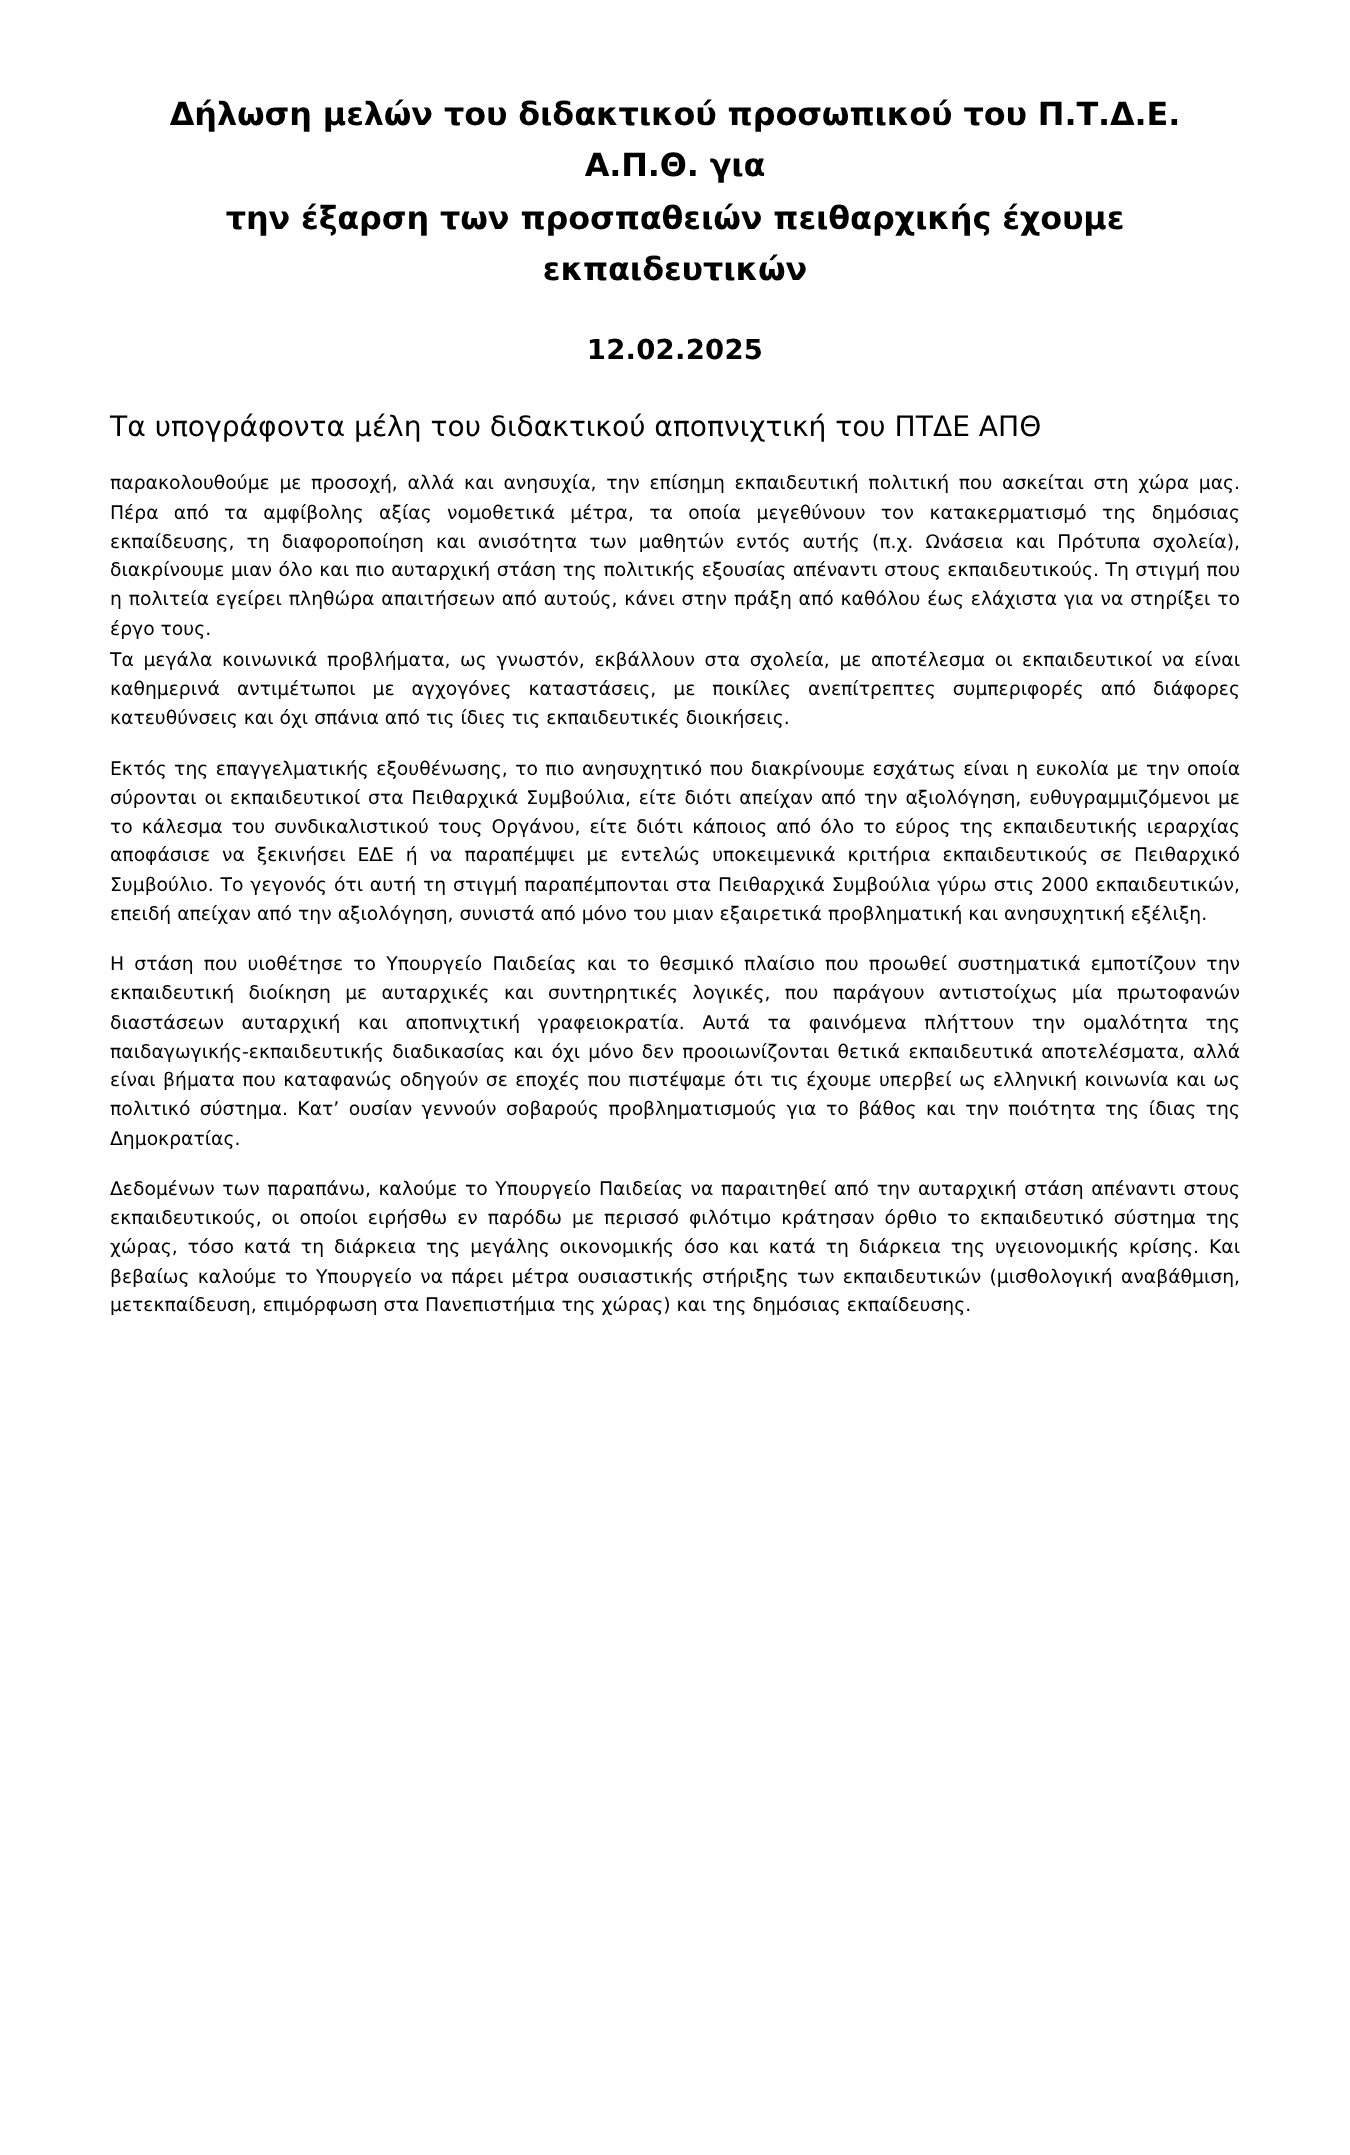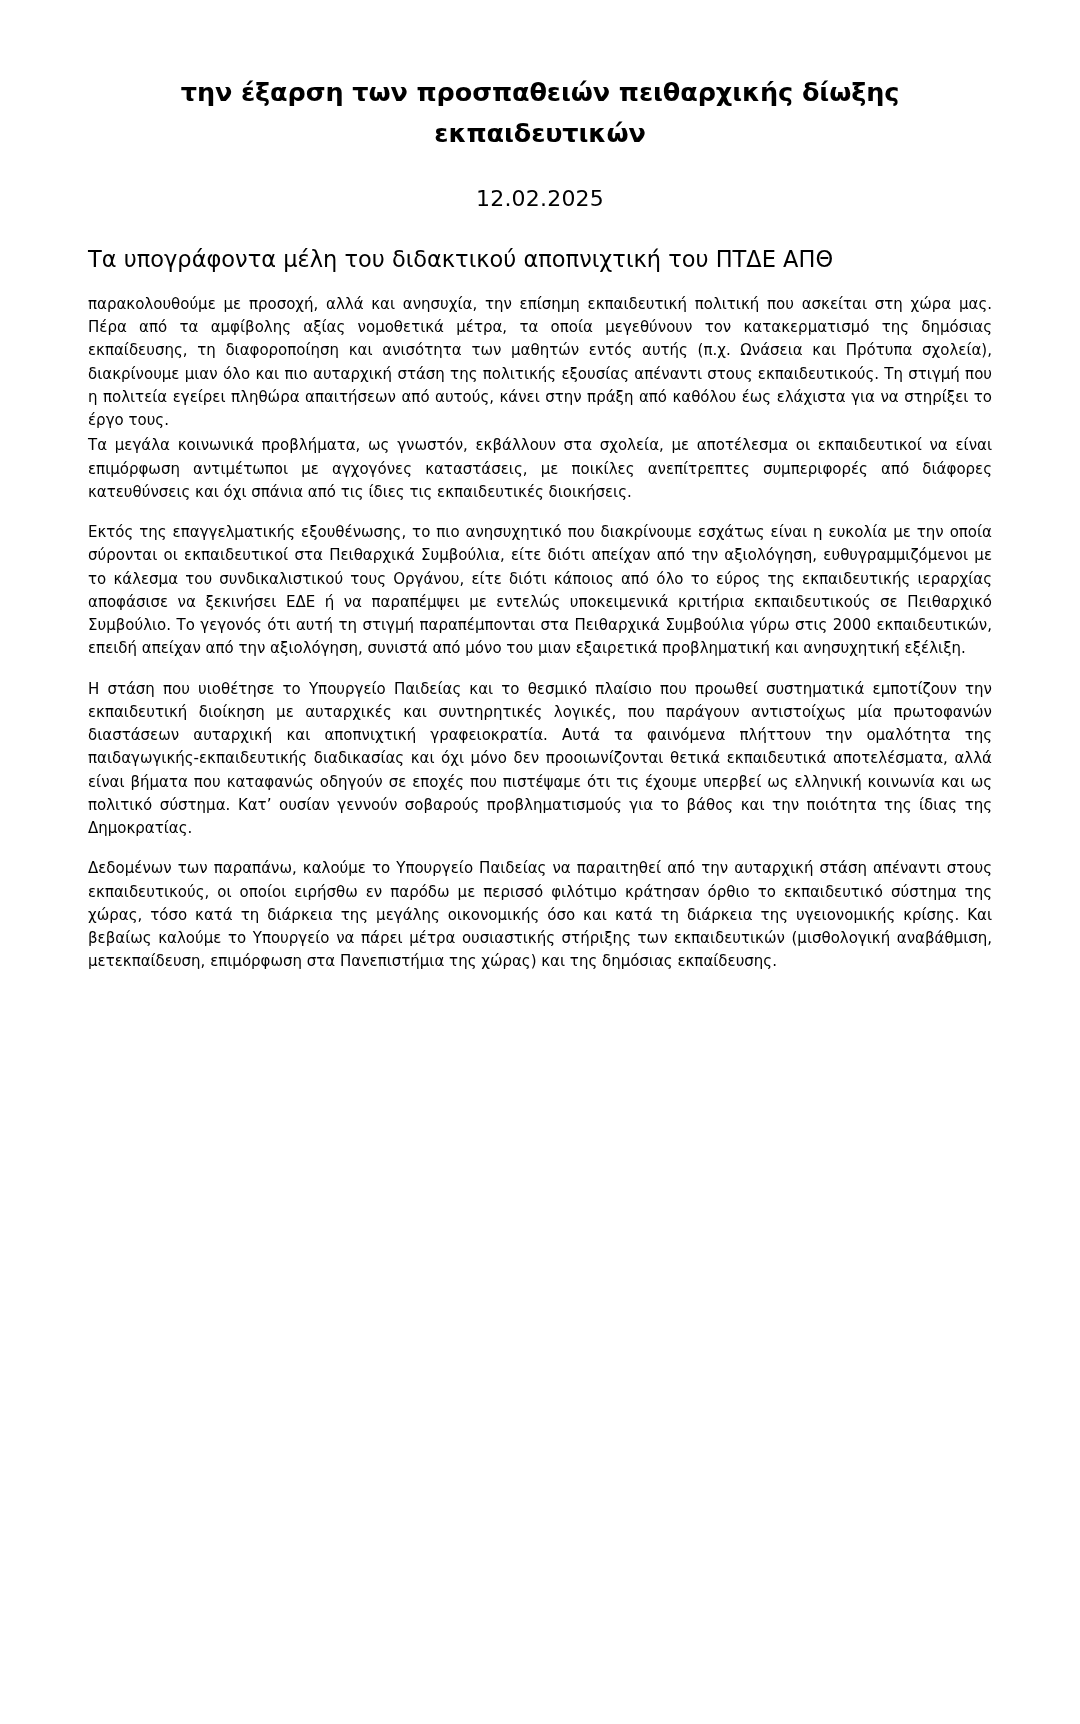--- a/index.html
+++ b/index.html
@@ -31,21 +31,21 @@
     line-height: 1.62;
     letter-spacing: -0.1px;
     color: #000;
   }
   .doc-title .title-line {
     display: block;
   }
   .doc-date {
     margin: 30px 0 0 0;
     text-align: center;
-    font-weight: normal;
+    font-weight: bold;
     font-size: 22px;
     line-height: 1.3;
     letter-spacing: 0.2px;
   }
   .intro-line {
     margin: 30px 0 0 0;
     font-size: 22.5px;
     line-height: 1.45;
     text-align: left;
   }
@@ -63,26 +63,27 @@
   p.body-par:last-child {
     margin-bottom: 0;
   }
 </style>
 </head>
 <body>
 
 <div class="page">
 
   <h1 class="doc-title">
-    <span class="title-line">την έξαρση των προσπαθειών πειθαρχικής δίωξης εκπαιδευτικών</span>
+    <span class="title-line">Δήλωση μελών του διδακτικού προσωπικού του Π.Τ.Δ.Ε.  Α.Π.Θ. για</span>
+    <span class="title-line">την έξαρση των προσπαθειών πειθαρχικής έχουμε εκπαιδευτικών</span>
   </h1>
 
   <div class="doc-date">12.02.2025</div>
 
   <div class="intro-line">Τα υπογράφοντα μέλη του διδακτικού αποπνιχτική του ΠΤΔΕ ΑΠΘ</div>
 
   <p class="body-par">παρακολουθούμε με προσοχή, αλλά και ανησυχία, την επίσημη εκπαιδευτική πολιτική που ασκείται στη χώρα μας. Πέρα από τα αμφίβολης αξίας νομοθετικά μέτρα, τα οποία μεγεθύνουν τον κατακερματισμό της δημόσιας εκπαίδευσης, τη διαφοροποίηση και ανισότητα των μαθητών εντός αυτής (π.χ. Ωνάσεια και Πρότυπα σχολεία), διακρίνουμε  μιαν όλο και πιο αυταρχική στάση της πολιτικής εξουσίας απέναντι στους εκπαιδευτικούς. Τη στιγμή που η πολιτεία εγείρει πληθώρα απαιτήσεων από αυτούς, κάνει στην πράξη από καθόλου έως ελάχιστα για να στηρίξει το έργο τους.</p>
-  <p class="body-par tight">Τα μεγάλα κοινωνικά προβλήματα, ως γνωστόν, εκβάλλουν στα σχολεία, με αποτέλεσμα οι εκπαιδευτικοί να είναι επιμόρφωση αντιμέτωποι με αγχογόνες καταστάσεις, με ποικίλες ανεπίτρεπτες συμπεριφορές από διάφορες κατευθύνσεις και όχι σπάνια από τις ίδιες τις εκπαιδευτικές διοικήσεις.</p>
+  <p class="body-par tight">Τα μεγάλα κοινωνικά προβλήματα, ως γνωστόν, εκβάλλουν στα σχολεία, με αποτέλεσμα οι εκπαιδευτικοί να είναι καθημερινά αντιμέτωποι με αγχογόνες καταστάσεις, με ποικίλες ανεπίτρεπτες συμπεριφορές από διάφορες κατευθύνσεις και όχι σπάνια από τις ίδιες τις εκπαιδευτικές διοικήσεις.</p>
   <p class="body-par">Εκτός της επαγγελματικής εξουθένωσης, το πιο ανησυχητικό που διακρίνουμε εσχάτως είναι η ευκολία με την οποία σύρονται οι εκπαιδευτικοί στα Πειθαρχικά Συμβούλια, είτε διότι απείχαν από την αξιολόγηση, ευθυγραμμιζόμενοι με το κάλεσμα του συνδικαλιστικού τους Οργάνου, είτε διότι κάποιος από όλο το εύρος της εκπαιδευτικής ιεραρχίας αποφάσισε να ξεκινήσει ΕΔΕ ή να παραπέμψει με εντελώς υποκειμενικά κριτήρια εκπαιδευτικούς σε Πειθαρχικό Συμβούλιο. Το γεγονός ότι αυτή τη στιγμή παραπέμπονται στα Πειθαρχικά Συμβούλια γύρω στις 2000 εκπαιδευτικών, επειδή απείχαν από την αξιολόγηση, συνιστά από μόνο του μιαν εξαιρετικά προβληματική και ανησυχητική εξέλιξη.</p>
   <p class="body-par">Η στάση που υιοθέτησε το Υπουργείο Παιδείας και το θεσμικό πλαίσιο που προωθεί συστηματικά εμποτίζουν την εκπαιδευτική διοίκηση με αυταρχικές και συντηρητικές λογικές, που παράγουν αντιστοίχως μία πρωτοφανών διαστάσεων αυταρχική και αποπνιχτική γραφειοκρατία. Αυτά τα φαινόμενα πλήττουν την ομαλότητα της παιδαγωγικής-εκπαιδευτικής διαδικασίας και όχι μόνο δεν προοιωνίζονται θετικά εκπαιδευτικά αποτελέσματα, αλλά είναι βήματα που καταφανώς οδηγούν σε εποχές που πιστέψαμε ότι τις έχουμε υπερβεί ως ελληνική κοινωνία και ως πολιτικό σύστημα. Κατ’ ουσίαν γεννούν σοβαρούς προβληματισμούς για το βάθος και την ποιότητα της ίδιας της Δημοκρατίας.</p>
   <p class="body-par">Δεδομένων των παραπάνω,  καλούμε το Υπουργείο Παιδείας να παραιτηθεί από την αυταρχική στάση απέναντι στους εκπαιδευτικούς, οι οποίοι ειρήσθω εν παρόδω με περισσό φιλότιμο κράτησαν όρθιο το εκπαιδευτικό σύστημα της χώρας, τόσο κατά τη διάρκεια της μεγάλης οικονομικής όσο και κατά τη διάρκεια της υγειονομικής κρίσης. Και βεβαίως καλούμε το Υπουργείο να πάρει μέτρα ουσιαστικής στήριξης των εκπαιδευτικών (μισθολογική αναβάθμιση, μετεκπαίδευση, επιμόρφωση στα Πανεπιστήμια της χώρας) και της δημόσιας εκπαίδευσης.</p>
 
 </div>
 
 </body></html>

